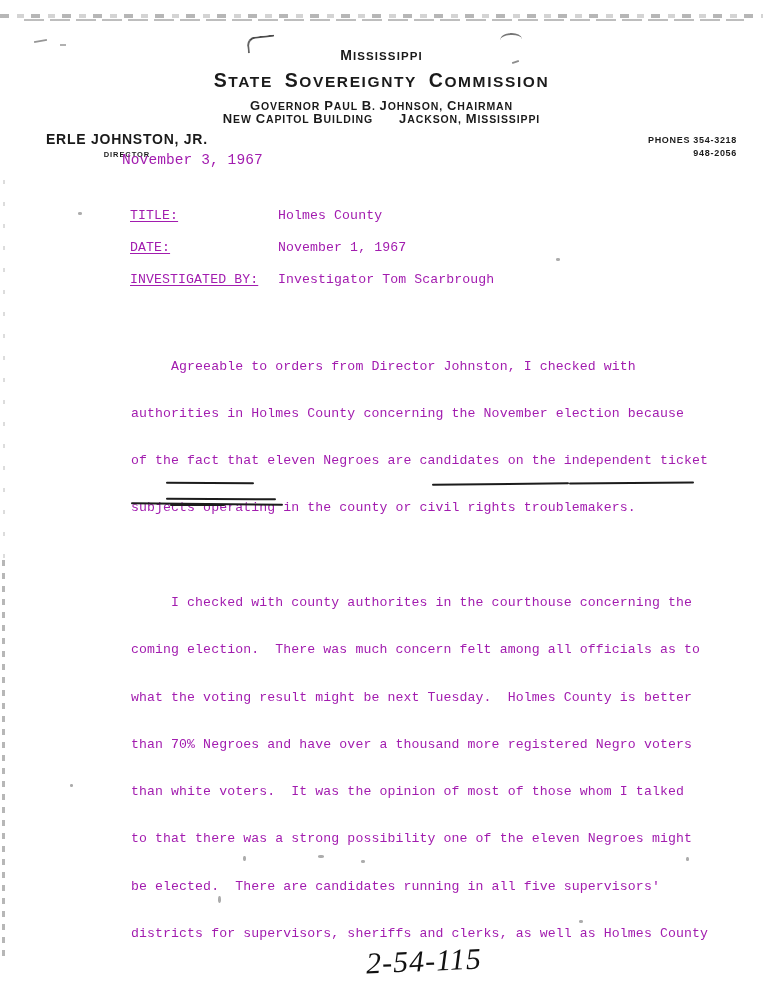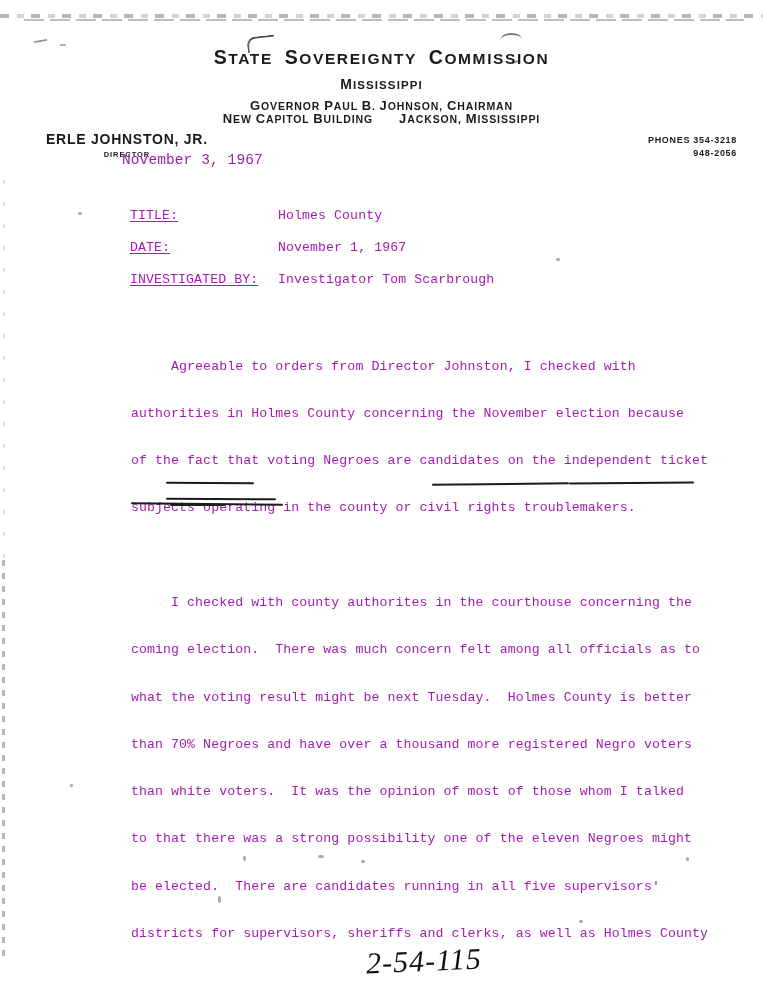--- a/index.html
+++ b/index.html
@@ -262,22 +262,22 @@
   <div class="speck" style="left:556px; top:258px; width:4px;  height:3px;"></div>
   <div class="speck" style="left:318px; top:855px; width:6px;  height:3px;"></div>
   <div class="speck" style="left:243px; top:856px; width:3px;  height:5px;"></div>
   <div class="speck" style="left:361px; top:860px; width:4px;  height:3px;"></div>
   <div class="speck" style="left:686px; top:857px; width:3px;  height:4px;"></div>
   <div class="speck" style="left:218px; top:896px; width:3px;  height:7px;"></div>
   <div class="speck" style="left:579px; top:920px; width:4px;  height:3px;"></div>
   <div class="speck" style="left:70px;  top:784px; width:3px;  height:3px;"></div>
 
   <div class="letterhead">
+    <div class="lh-line lh-state"><span class="cap">M</span><span>ISSISSIPPI</span></div>
     <div class="lh-line lh-commission"><span class="cap">S</span>TATE&nbsp; <span class="cap">S</span>OVEREIGNTY&nbsp; <span class="cap">C</span>OMMISSION</div>
-    <div class="lh-line lh-state"><span class="cap">M</span><span>ISSISSIPPI</span></div>
     <div class="lh-line lh-chairman"><span class="cap">G</span>OVERNOR <span class="cap">P</span>AUL <span class="cap">B</span>. <span class="cap">J</span>OHNSON, <span class="cap">C</span>HAIRMAN</div>
     <div class="lh-line lh-address"><span class="cap">N</span>EW <span class="cap">C</span>APITOL <span class="cap">B</span>UILDING<span class="gap"></span><span class="cap">J</span>ACKSON, <span class="cap">M</span>ISSISSIPPI</div>
   </div>
 
   <div class="director-block">
     <div class="director-name">ERLE JOHNSTON, JR.</div>
     <div class="director-role">DIRECTOR</div>
   </div>
 
   <div class="phones-block">
@@ -299,21 +299,21 @@
     <div class="meta-row">
       <div class="meta-label tw"><span class="u">INVESTIGATED BY:</span></div>
       <div class="meta-value tw">Investigator Tom Scarbrough</div>
     </div>
   </div>
 
   <div class="body-text">
     <p class="para tw">
       <span class="ln">     Agreeable to orders from Director Johnston, I checked with</span>
       <span class="ln">authorities in Holmes County concerning the November election because</span>
-      <span class="ln">of the fact that voting Negroes are candidates on the independent ticket</span>
+      <span class="ln">of the fact that eleven Negroes are candidates on the independent ticket</span>
       <span class="ln">subjects operating in the county or civil rights troublemakers.</span>
     </p>
     <p class="para tw">
       <span class="ln">     I checked with county authorites in the courthouse concerning the</span>
       <span class="ln">coming election.  There was much concern felt among all officials as to</span>
       <span class="ln">what the voting result might be next Tuesday.  Holmes County is better</span>
       <span class="ln">than 70% Negroes and have over a thousand more registered Negro voters</span>
       <span class="ln">than white voters.  It was the opinion of most of those whom I talked</span>
       <span class="ln">to that there was a strong possibility one of the eleven Negroes might</span>
       <span class="ln">be elected.  There are candidates running in all five supervisors'</span>

